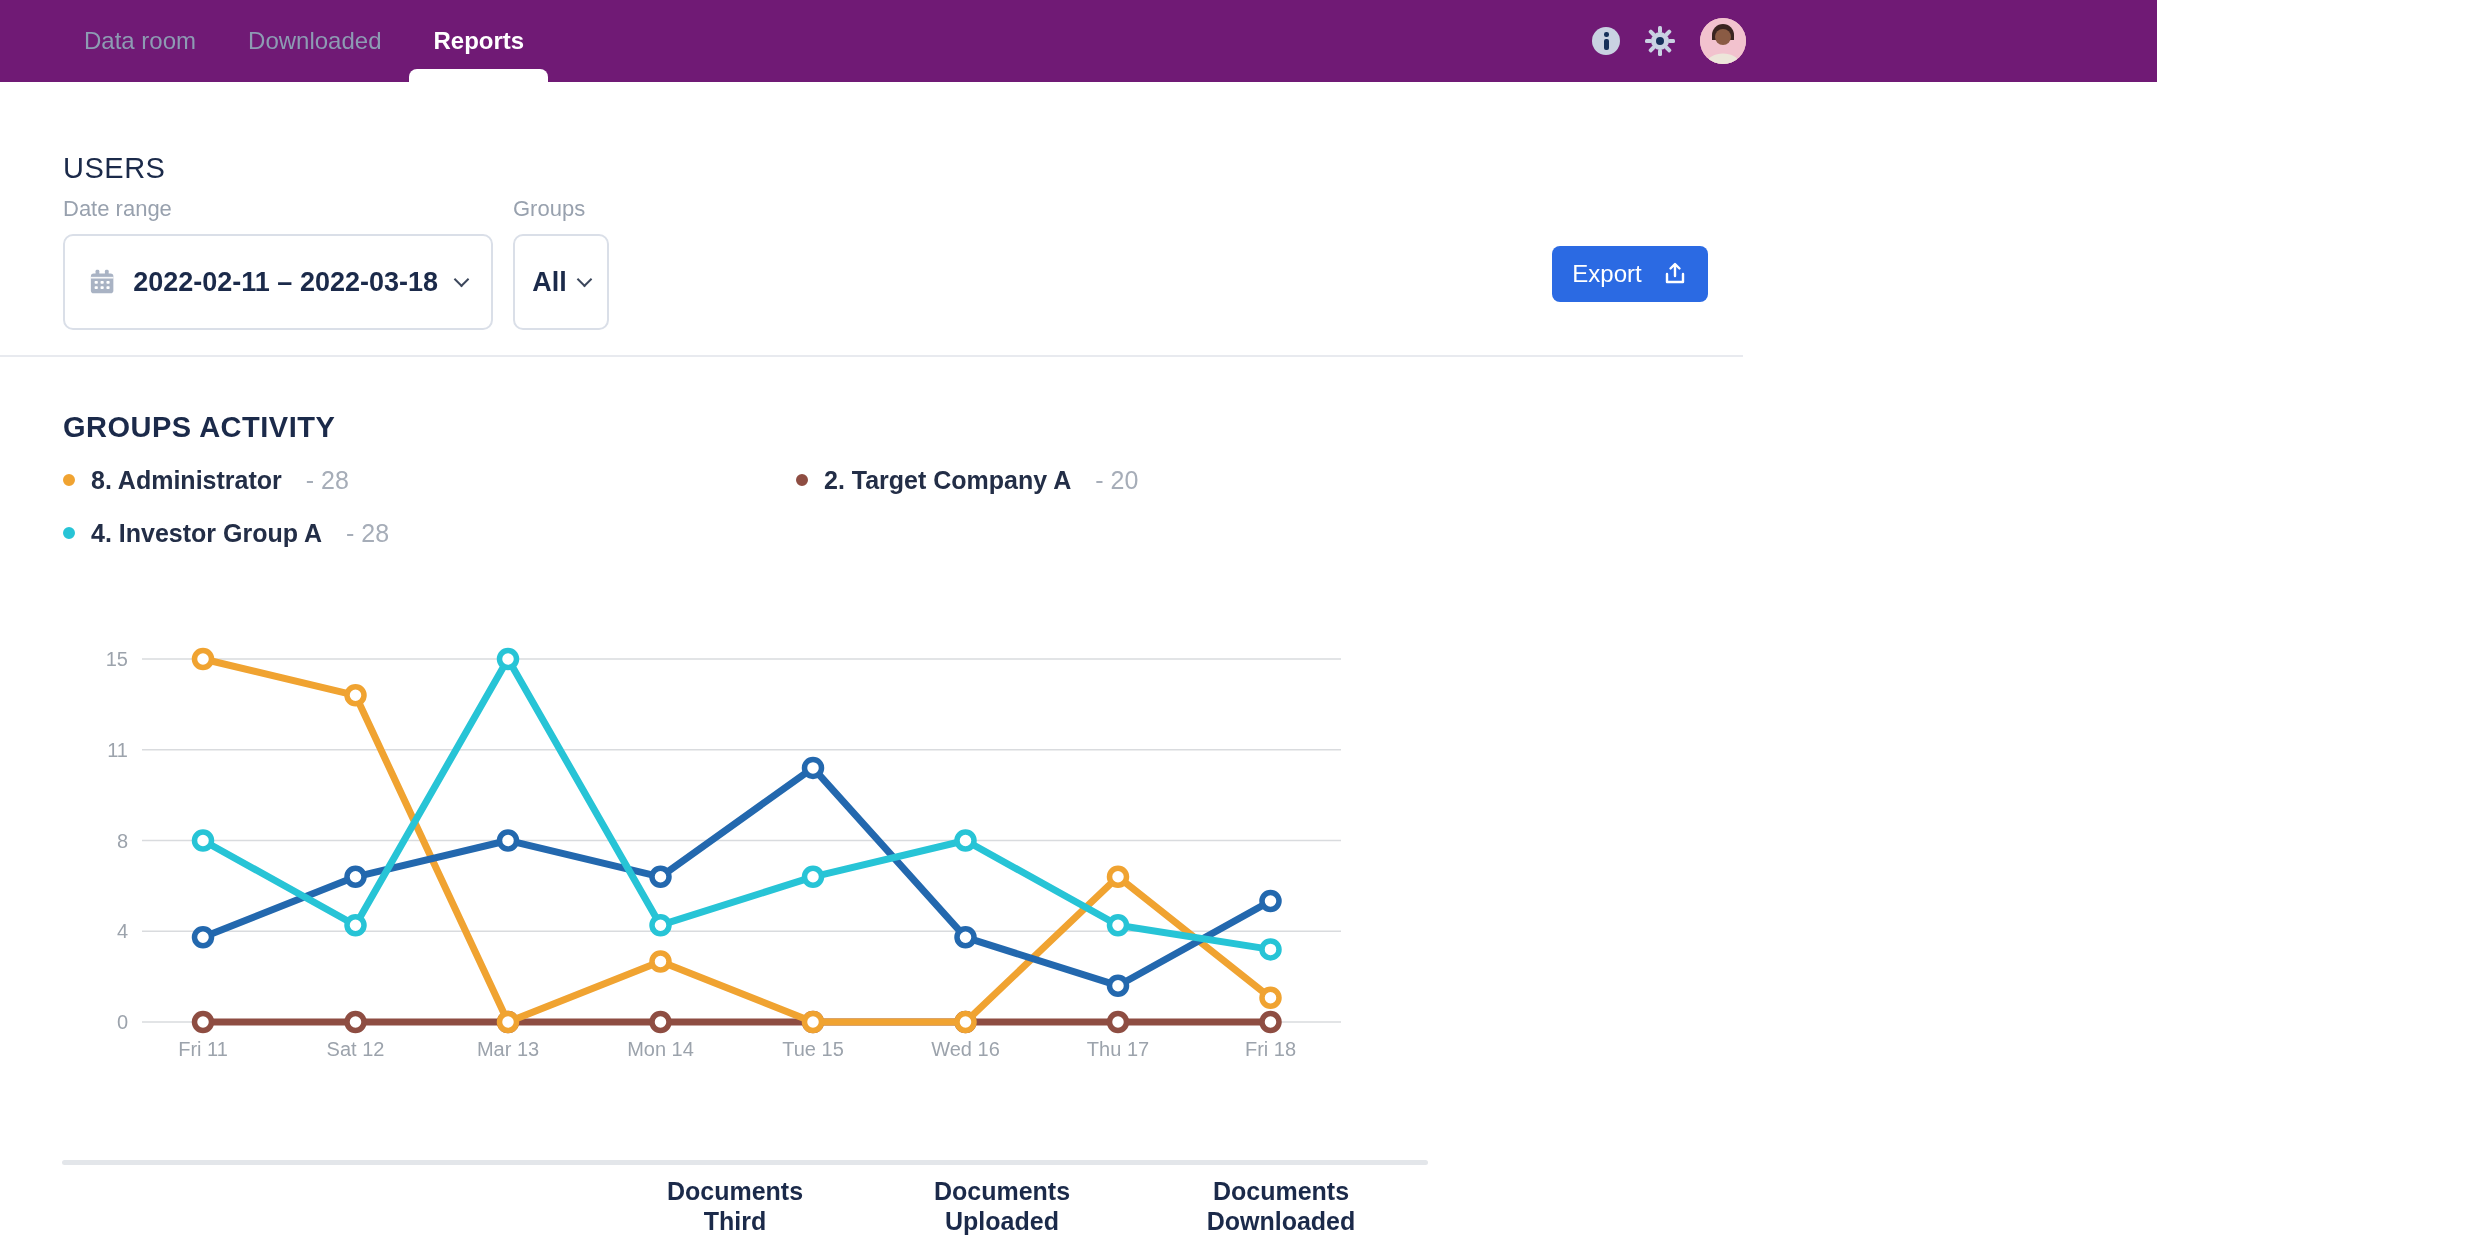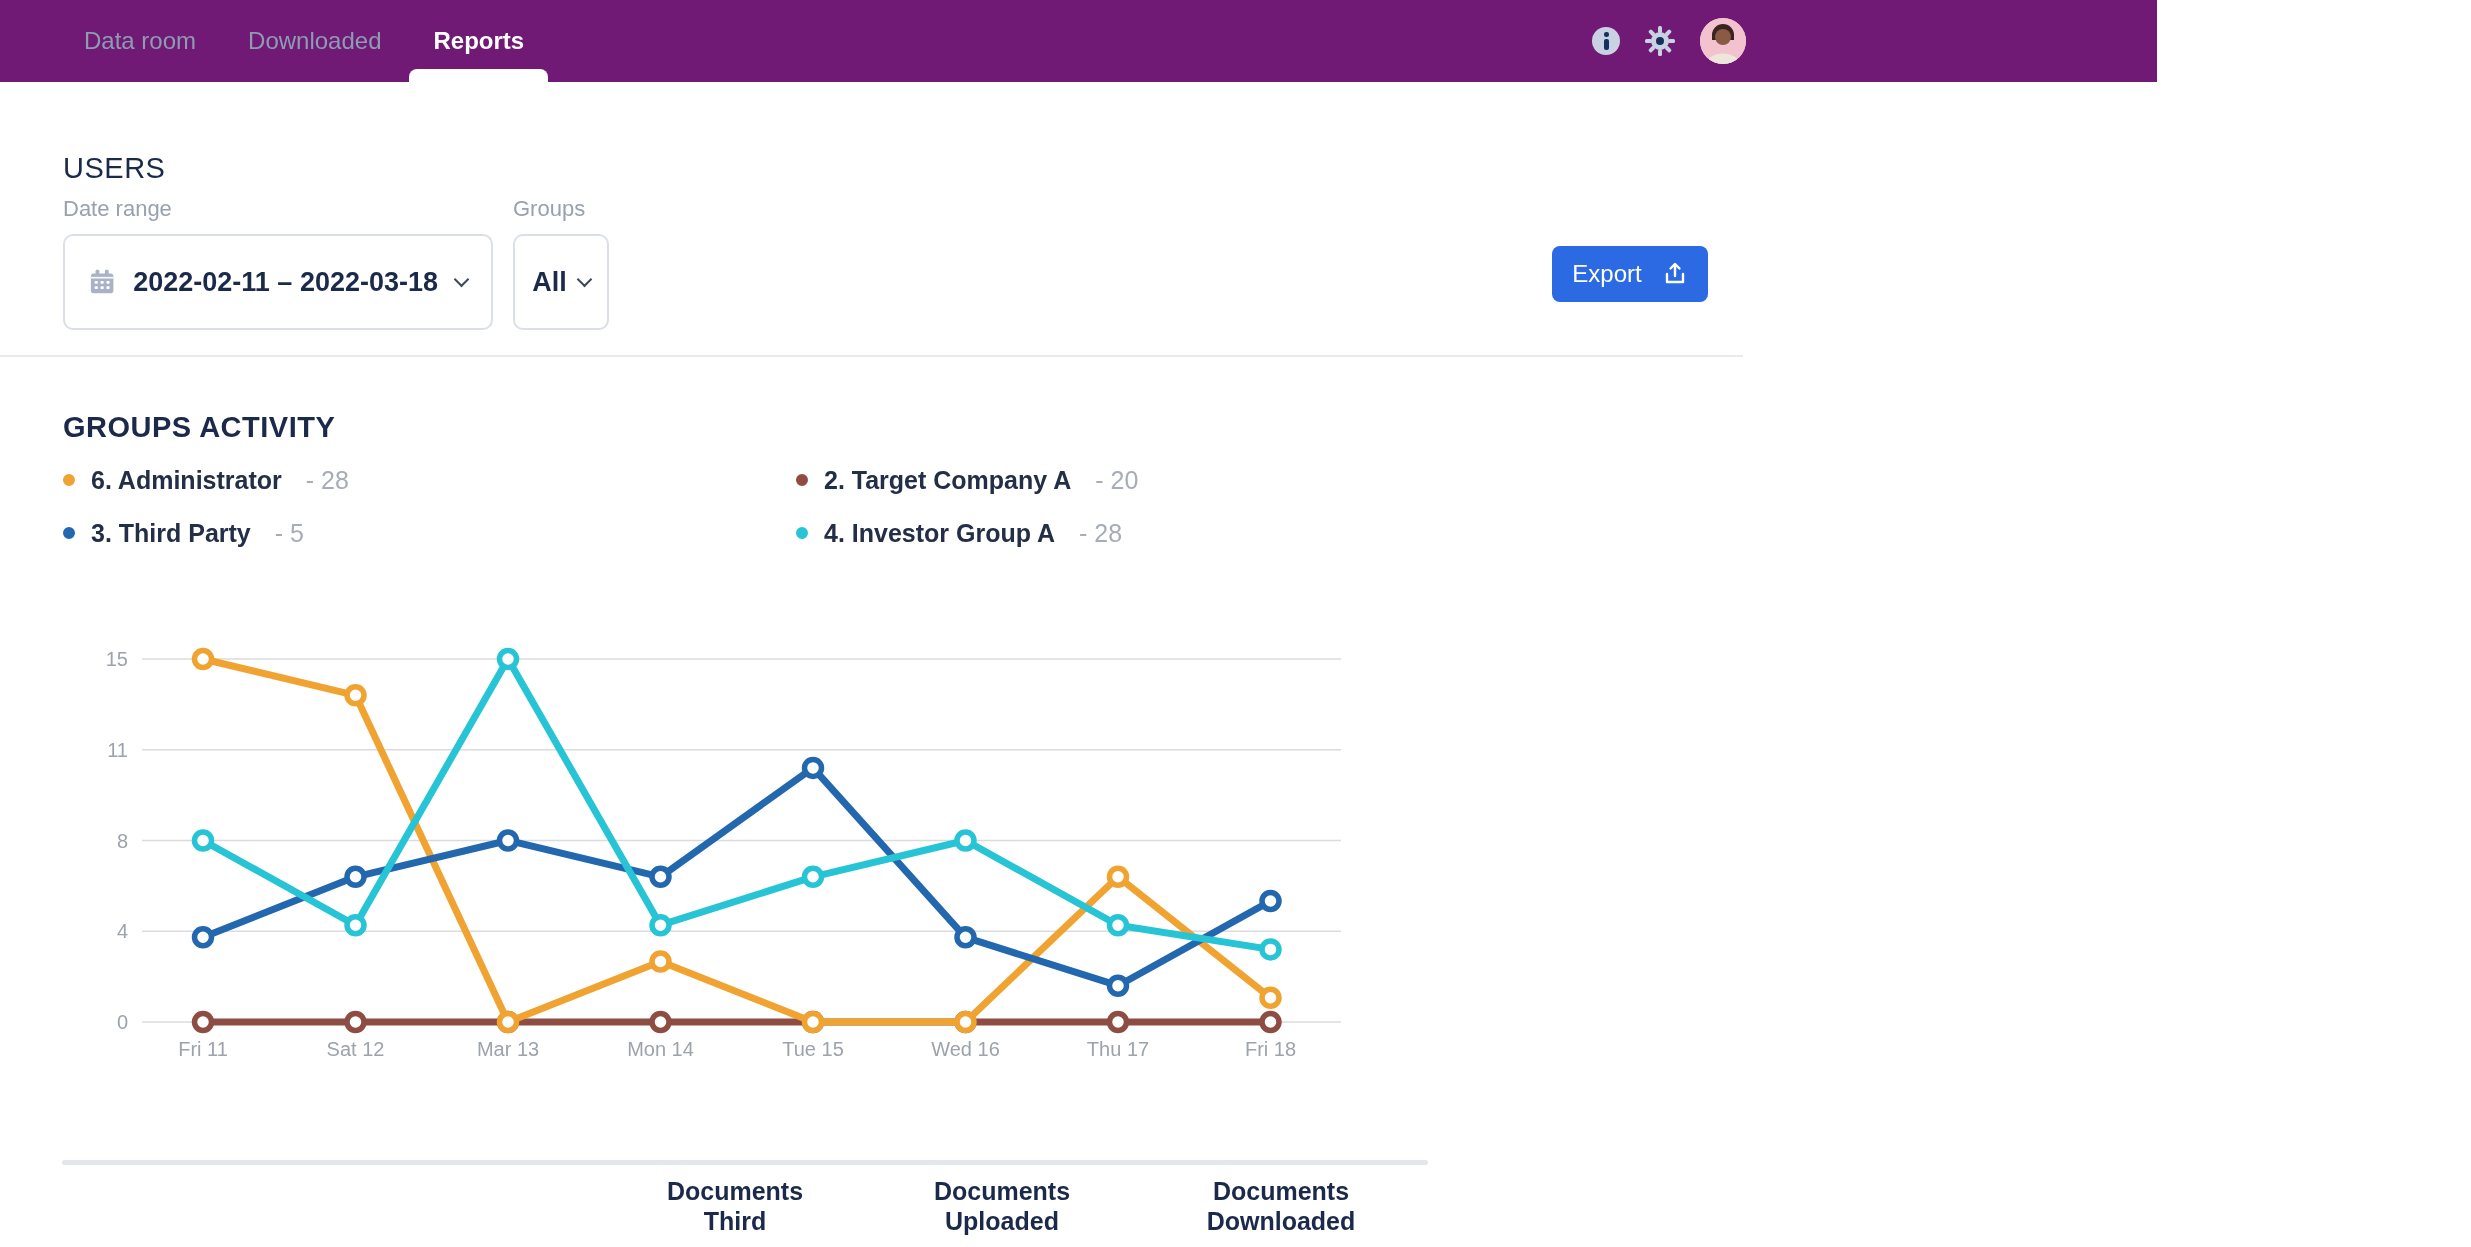--- a/index.html
+++ b/index.html
@@ -150,32 +150,27 @@
   </svg>
 </button>
 
 <div class="section-divider"></div>
 
 <h2 class="ga-title">GROUPS ACTIVITY</h2>
 
 <div class="legend">
   <div class="legend-item">
     <span class="legend-ring" style="border-color: rgb(240, 163, 49);"></span>
-    <span class="legend-label">6. Administrator</span>
+    <span class="legend-label">8. Administrator</span>
     <span class="legend-value">- 28</span>
   </div>
   <div class="legend-item">
     <span class="legend-ring" style="border-color: rgb(142, 77, 66);"></span>
     <span class="legend-label">2. Target Company A</span>
     <span class="legend-value">- 20</span>
-  </div>
-  <div class="legend-item">
-    <span class="legend-ring" style="border-color: rgb(35, 104, 174);"></span>
-    <span class="legend-label">3. Third Party</span>
-    <span class="legend-value">- 5</span>
   </div>
   <div class="legend-item">
     <span class="legend-ring" style="border-color: rgb(39, 196, 214);"></span>
     <span class="legend-label">4. Investor Group A</span>
     <span class="legend-value">- 28</span>
   </div>
 </div>
 
 <svg id="activity-chart" width="1370" height="465" viewBox="0 0 1370 465">
     <line x1="82" y1="394" x2="1281" y2="394" stroke="#D9DBDE" stroke-width="1.6"></line>

